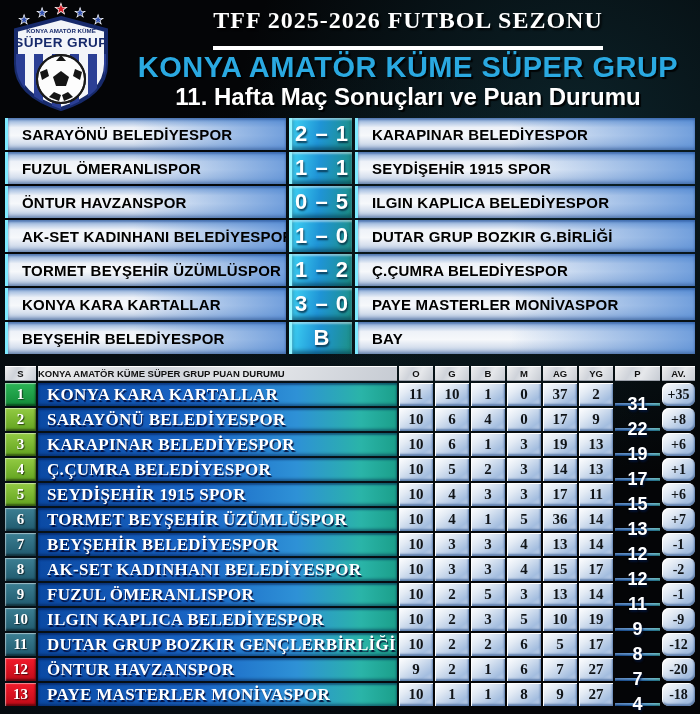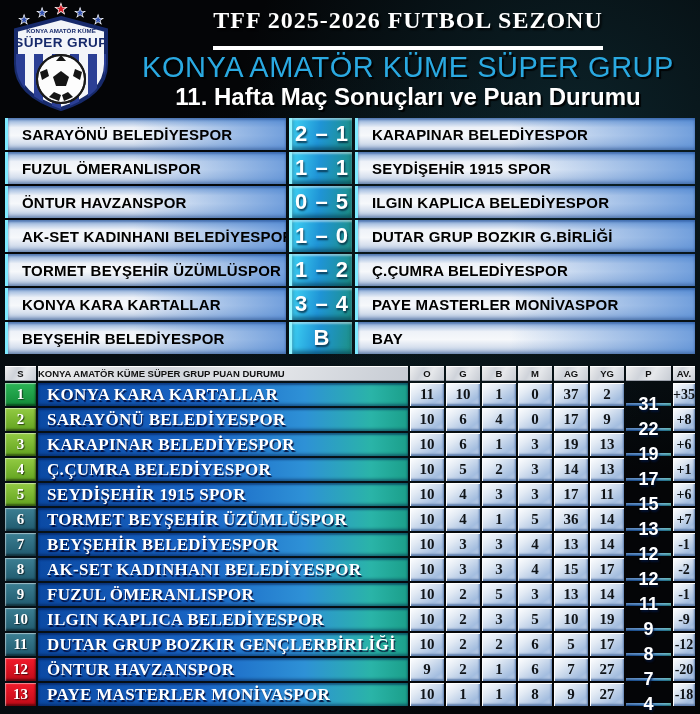--- a/index.html
+++ b/index.html
@@ -16,21 +16,21 @@
   .header{position:relative;height:115px;}
   .logo{position:absolute;left:4px;top:2px;width:114px;height:114px;}
   .header-text{margin-left:122px;width:572px;text-align:center;}
   .title1{
     display:inline-block;margin-top:8px;
     font-family:"Liberation Serif",serif;font-weight:bold;font-size:24px;line-height:1.05;
     color:#fff;letter-spacing:1px;border-bottom:4px solid #fff;padding-bottom:13px;
     text-shadow:2px 2px 2px rgba(0,0,0,.9);white-space:nowrap;
   }
   .title2{
-    margin-top:3px;font-weight:normal;font-size:29px;line-height:1.0;color:#2aa9e1;
+    margin-top:3px;font-weight:bold;font-size:29px;line-height:1.0;color:#2aa9e1;
     letter-spacing:.5px;text-shadow:2px 2px 1px rgba(0,0,0,.85);white-space:nowrap;
   }
   .title3{
     margin-top:3px;font-weight:bold;font-size:24px;line-height:1.0;color:#fff;
     text-shadow:2px 2px 1px rgba(0,0,0,.85);white-space:nowrap;
   }
   
   .results{margin:3px 5px 0 5px;display:flex;flex-direction:column;gap:2px;}
   .match-row{display:flex;gap:3px;height:32px;}
   .team-cell{
@@ -61,21 +61,21 @@
     font-size:9.5px;font-weight:bold;color:#111;
     background:linear-gradient(120deg,#efefef 0%,#cfd3da 35%,#e6e8eb 60%,#c6cbd3 100%);
     box-shadow:inset 0 1px 0 #fff, inset 0 -1px 0 #9aa0aa;
   }
   .hcell.team-h{justify-content:flex-start;}
   .st-row{display:flex;gap:2px;height:23px;margin-bottom:2px;}
   .c-pos{width:31px;flex:none;}
   .c-team{flex:1;}
   .c-num{width:34px;flex:none;}
   .c-p{width:45px;flex:none;}
-  .c-av{width:22px;flex:none;}
+  .c-av{width:33px;flex:none;}
   .pos-badge{
     display:flex;align-items:center;justify-content:center;
     color:#fff;font-family:"Liberation Serif",serif;font-weight:bold;font-size:15px;
     box-shadow:inset 1px 1px 1px rgba(255,255,255,.5), inset -1px -2px 2px rgba(0,0,0,.45);
     text-shadow:1px 1px 1px rgba(0,0,0,.6);
   }
   .zone-green    {background:linear-gradient(to bottom,#2cb457,#128a38);}
   .zone-lightgreen{background:linear-gradient(to bottom,#93cb43,#61a21f);}
   .zone-teal     {background:linear-gradient(to bottom,#3c7f93,#205a6e);}
   .zone-red      {background:linear-gradient(to bottom,#f31b2b,#bf0a17);}
@@ -93,21 +93,21 @@
     box-shadow:inset 1px 1px 0 #fff, inset -1px -2px 2px #5f7fad;
   }
   .p-box{
     display:flex;align-items:center;justify-content:center;
     color:#fff;font-weight:bold;font-size:18px;
     text-shadow:1px 2px 2px rgba(0,20,60,.8);
     background:linear-gradient(100deg,#0a53ad 0%,#1e7ad6 55%,#27a9c2 85%,#21b296 100%);
     box-shadow:inset 0 2px 2px rgba(255,255,255,.35), inset 0 -2px 3px rgba(0,30,70,.55);
     margin-top:20px;
   }
-  .av-box{font-size:14px;}
+  .av-box{font-size:14px;border-radius:7px;}
 </style>
 </head>
 <body>
 
 <div class="page">
 
   <div class="header">
     <svg class="logo" viewBox="0 0 114 114" aria-hidden="true">
       <defs>
         <clipPath id="shieldClip">
@@ -183,21 +183,21 @@
       </div>
 
       <div class="match-row">
         <div class="team-cell home-cell">TORMET BEYŞEHİR ÜZÜMLÜSPOR</div>
         <div class="score-cell">1 – 2</div>
         <div class="team-cell away-cell">Ç.ÇUMRA BELEDİYESPOR</div>
       </div>
 
       <div class="match-row">
         <div class="team-cell home-cell">KONYA KARA KARTALLAR</div>
-        <div class="score-cell">3 – 4</div>
+        <div class="score-cell">3 – 0</div>
         <div class="team-cell away-cell">PAYE MASTERLER MONİVASPOR</div>
       </div>
 
       <div class="match-row">
         <div class="team-cell home-cell">BEYŞEHİR BELEDİYESPOR</div>
         <div class="score-cell">B</div>
         <div class="team-cell away-cell">BAY</div>
       </div>
     </div>
 

